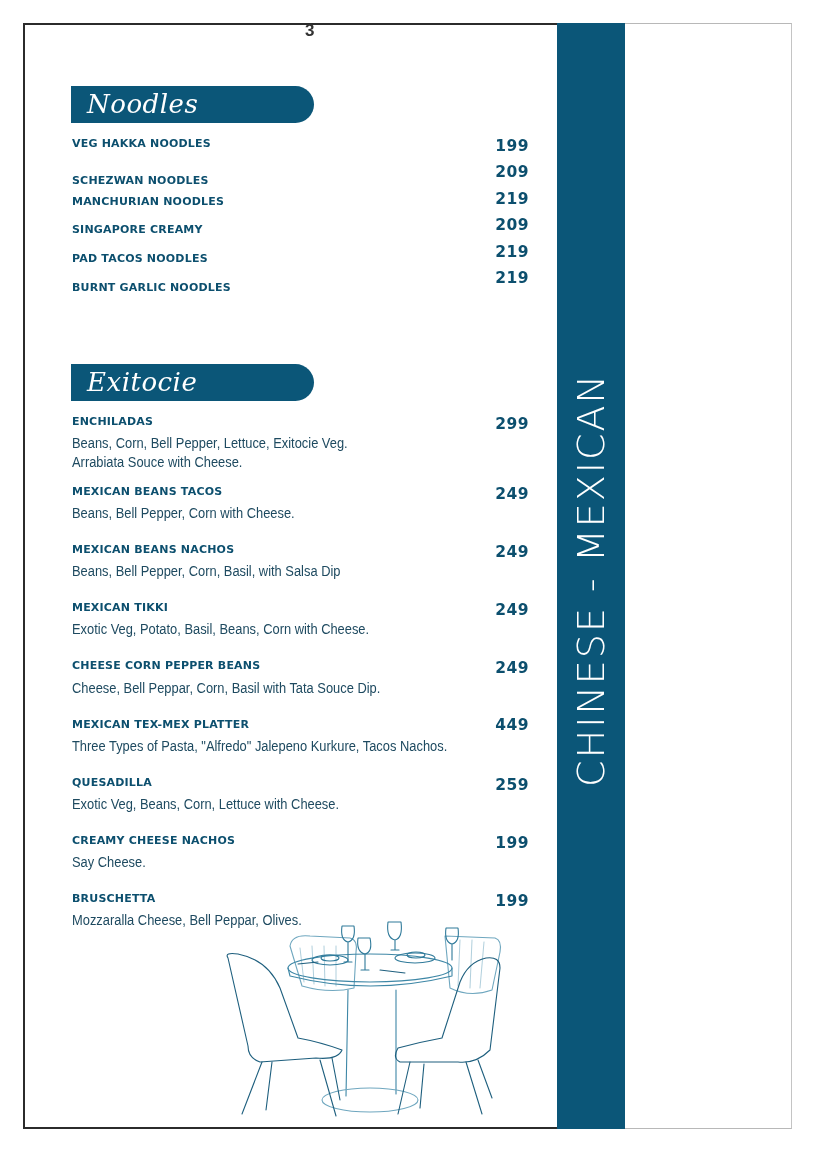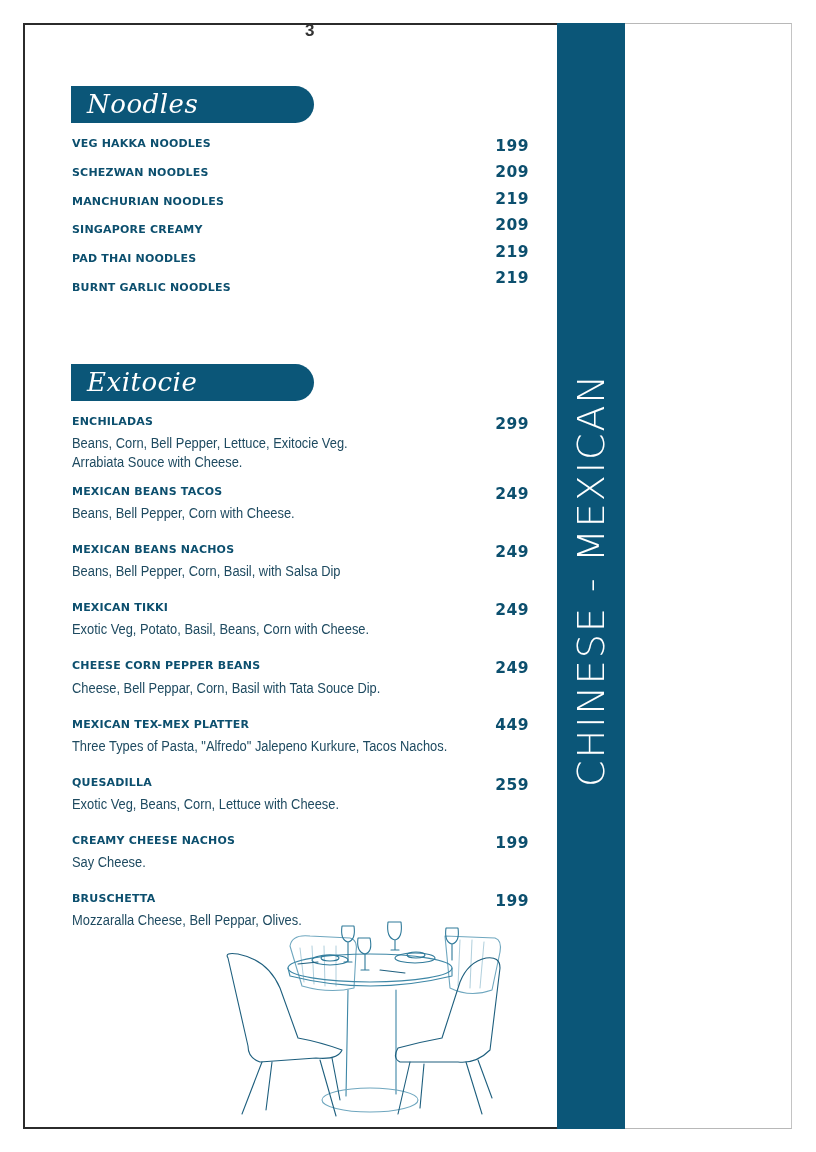--- a/index.html
+++ b/index.html
@@ -69,30 +69,30 @@
 <div class="side-band"></div>
 <div class="side-band-text">CHINESE - MEXICAN</div>
 
 <div class="page-number">3</div>
 
 <div class="section-pill pill-noodles">Noodles</div>
 
 <div class="item-name" style="top:137px">VEG HAKKA NOODLES</div>
 <div class="item-price" style="top:137px">199</div>
 
-<div class="item-name" style="top:166px">SCHEZWAN NOODLES</div>
+<div class="item-name" style="top:174px">SCHEZWAN NOODLES</div>
 <div class="item-price" style="top:163px">209</div>
 
 <div class="item-name" style="top:195px">MANCHURIAN NOODLES</div>
 <div class="item-price" style="top:190px">219</div>
 
 <div class="item-name" style="top:223px">SINGAPORE CREAMY</div>
 <div class="item-price" style="top:216px">209</div>
 
-<div class="item-name" style="top:252px">PAD THAI NOODLES</div>
+<div class="item-name" style="top:252px">PAD TACOS NOODLES</div>
 <div class="item-price" style="top:243px">219</div>
 
 <div class="item-name" style="top:281px">BURNT GARLIC NOODLES</div>
 <div class="item-price" style="top:269px">219</div>
 
 <div class="section-pill pill-mexican">Exitocie</div>
 
 <div class="item-name" style="top:415px">ENCHILADAS</div>
 <div class="item-price" style="top:415px">299</div>
 <div class="item-desc" style="top:434px">Beans, Corn, Bell Pepper, Lettuce, Exitocie Veg.</div>

